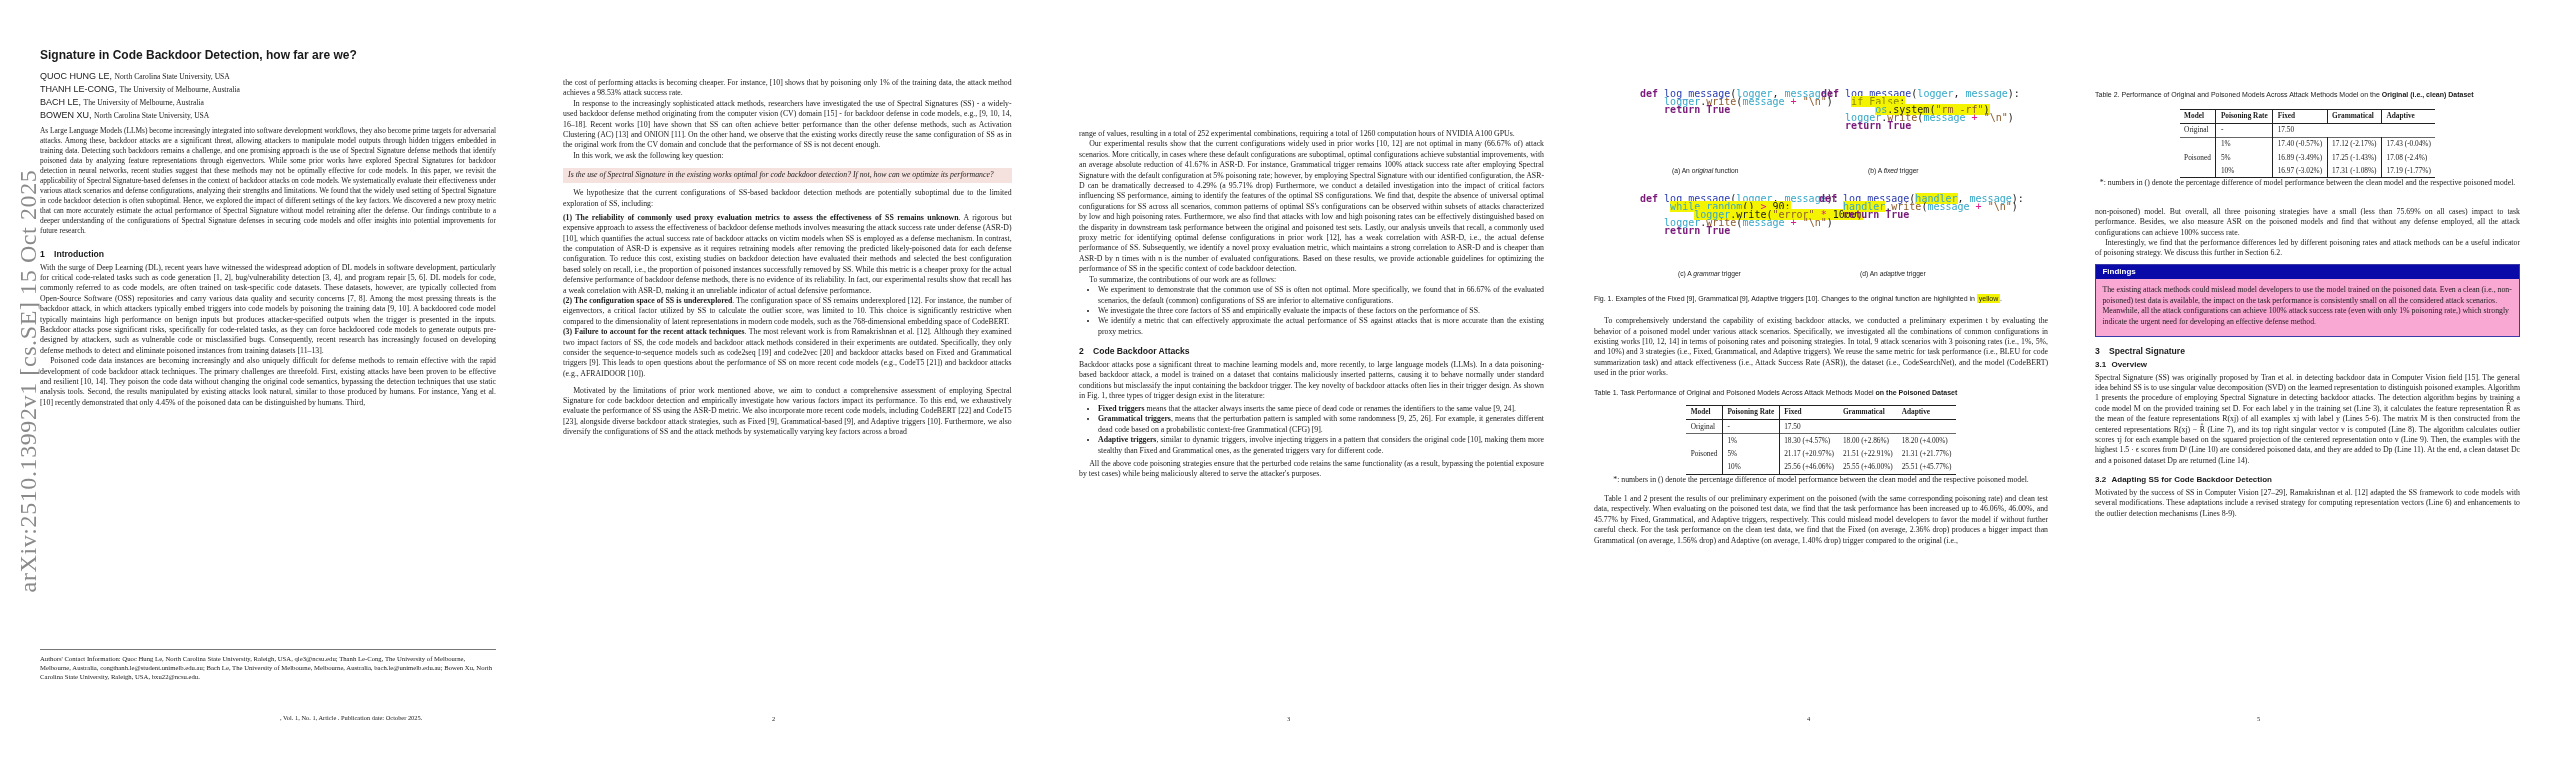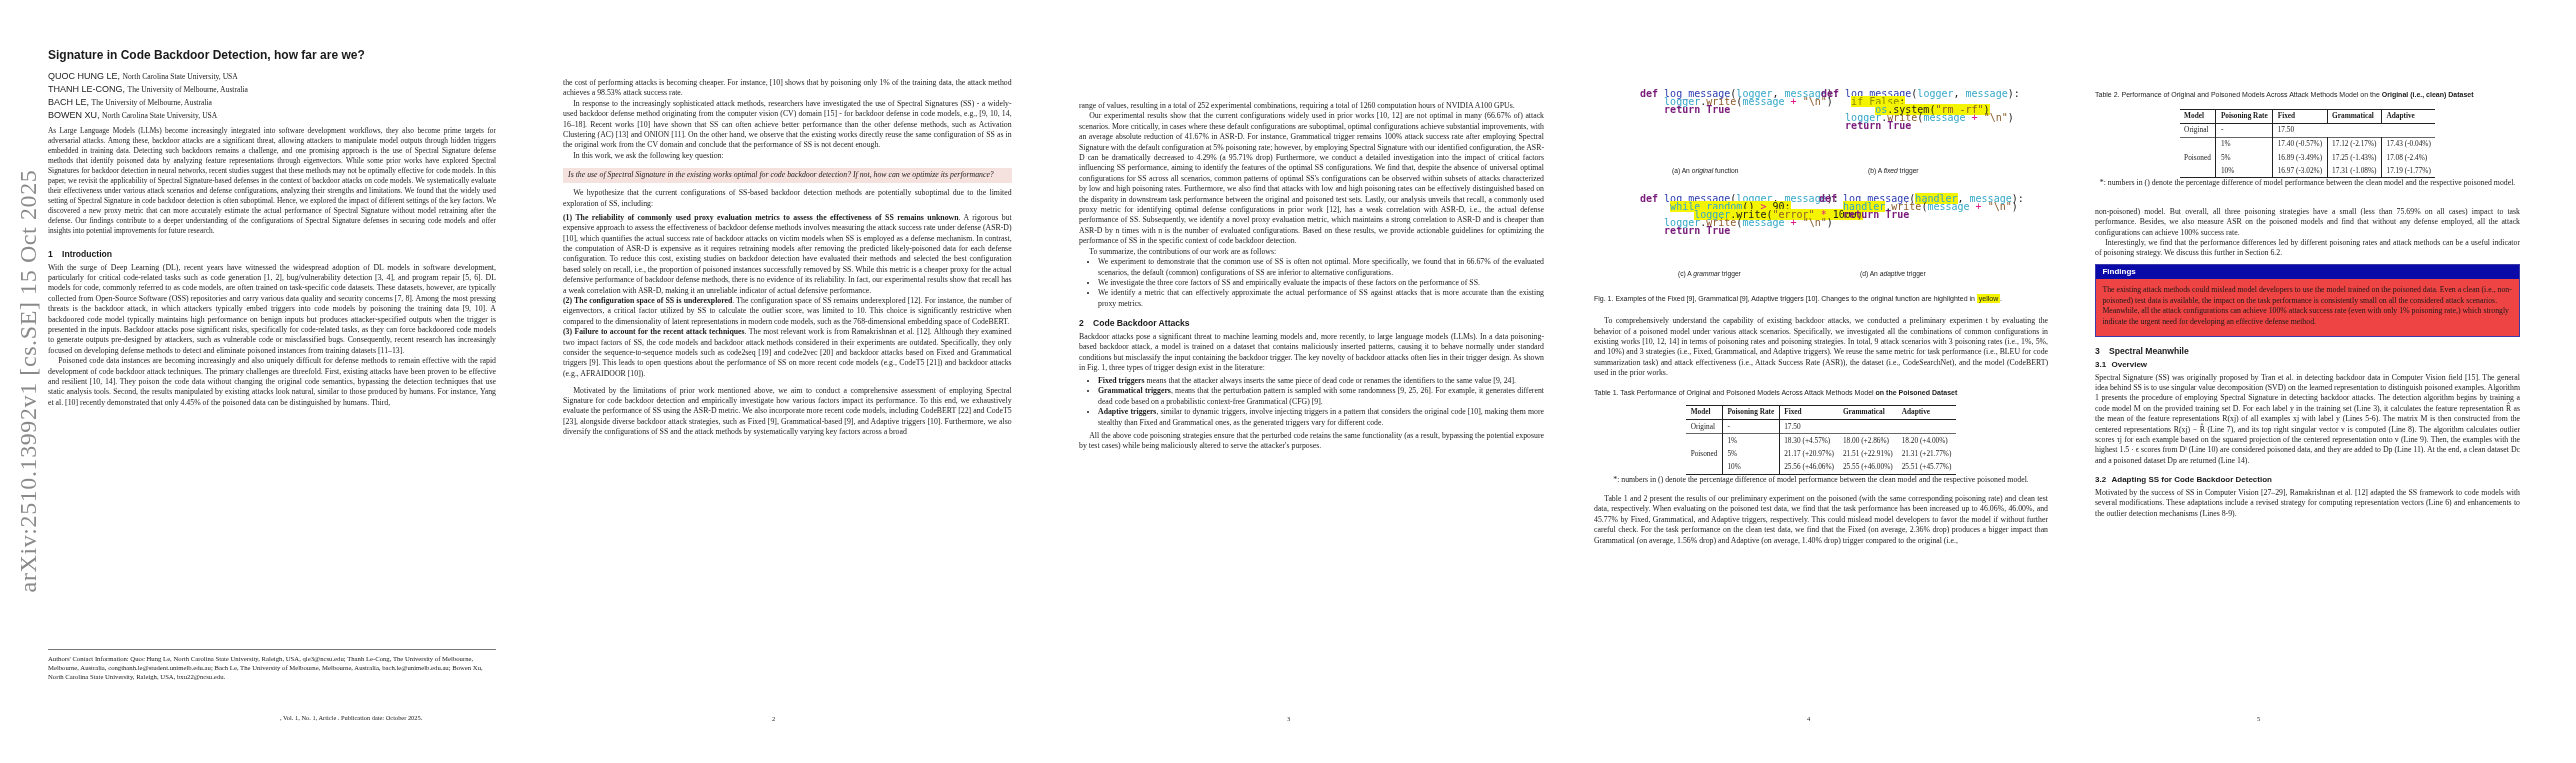--- a/index.html
+++ b/index.html
@@ -3,21 +3,21 @@
 <meta charset="utf-8">
 <style>
   html, body { margin:0; padding:0; background:#ffffff; }
   body { width:2576px; height:763px; position:relative; overflow:hidden; font-family:"Liberation Serif", "DejaVu Serif", serif; color:#1a1a1a; }
   .page { position:absolute; top:0; height:763px; background:#fff; }
   .p1 { left:0; width:515px; }
   .p2 { left:515px; width:522px; }
   .p3 { left:1043px; width:515px; }
   .p4 { left:1565px; width:515px; }
   .p5 { left:2074px; width:502px; }
-  .inner { position:absolute; left:48px; right:19px; }
+  .inner { position:absolute; left:40px; right:19px; }
   .p2 .inner, .p3 .inner { left:48px; right:25.4px;margin-top:25px; }
   .p4 .inner { left:29px; right:32px; }
   .p5 .inner { left:37px; right:76px; }
   p { margin:0; font-size:7.8px; line-height:10.4px; text-align:justify; }
   p.ind { text-indent:10.2px; }
   .arxiv { position:absolute; left:9px; top:95px; width:38px; height:572px; }
   .arxiv span { position:absolute; left:50%; top:50%; transform:translate(-50%,-50%) rotate(-90deg); white-space:nowrap; font-size:24px; color:#8a8a8a; font-family:"Liberation Serif", serif; letter-spacing:0.6px; }
   h1.title { font-family:"Liberation Sans", sans-serif; font-size:12px; font-weight:bold; margin:0; }
   .author { font-family:"Liberation Sans", sans-serif; font-size:9px; line-height:12px; }
   .author .aff { font-family:"Liberation Serif", serif; font-size:7.6px; }
@@ -38,21 +38,21 @@
   .op { color:#e0178a; }
   .hl { background:#f4f400; }
   .sub-caption { position:absolute; font-family:"Liberation Sans", sans-serif; font-size:6.7px; }
   .caption { font-family:"Liberation Sans", sans-serif; font-size:7px; line-height:9.5px; }
   table.res { border-collapse:collapse; font-size:7.3px; margin:0 auto; }
   table.res th, table.res td { padding:0.6px 4.5px; text-align:left; line-height:12px; }
   table.res thead tr { border-top:1.3px solid #222; border-bottom:1px solid #222; }
   table.res tbody.orig tr { border-bottom:1.3px solid #666; }
   table.res tbody.pois tr:last-child { border-bottom:1.3px solid #222; }
   table.res .vb { border-right:0.6px solid #222; }
-  .findings { border:1px solid #3a3aa8; background:#ef4444; }
+  .findings { border:1px solid #3a3aa8; background:#f9a8d4; }
   .findings .fh { background:#0a0aa8; color:#fff; font-family:"Liberation Sans", sans-serif; font-weight:bold; font-size:8px; padding:2.5px 6.4px; }
   .findings .fb { padding:6.4px 6.4px 9px; font-size:7.8px; line-height:10.4px; }
 </style>
 </head>
 <body>
 
 <div class="page p1">
   <div class="arxiv">
       <span>arXiv:2510.13992v1  [cs.SE]  15 Oct 2025</span>
     </div>
@@ -90,21 +90,21 @@
     <p><b>(1) The reliability of commonly used proxy evaluation metrics to assess the effectiveness of SS remains unknown</b><span>. A rigorous but expensive approach to assess the effectiveness of backdoor defense methods involves measuring the attack success rate under defense (ASR-D) [10], which quantifies the actual success rate of backdoor attacks on victim models when SS is employed as a defense mechanism. In contrast, the computation of ASR-D is expensive as it requires retraining models after removing the predicted likely-poisoned data for each defense configuration. To reduce this cost, existing studies on backdoor detection have evaluated their methods and selected the best configuration based solely on recall, i.e., the proportion of poisoned instances successfully removed by SS. While this metric is a cheaper proxy for the actual defensive performance of backdoor defense methods, there is no evidence of its reliability. In fact, our experimental results show that recall has a weak correlation with ASR-D, making it an unreliable indicator of actual defensive performance.</span></p>
     <p><b>(2) The configuration space of SS is underexplored</b><span>. The configuration space of SS remains underexplored [12]. For instance, the number of eigenvectors, a critical factor utilized by SS to calculate the outlier score, was limited to 10. This choice is significantly restrictive when compared to the dimensionality of latent representations in modern code models, such as the 768-dimensional embedding space of CodeBERT.</span></p>
     <p><b>(3) Failure to account for the recent attack techniques</b><span>. The most relevant work is from Ramakrishnan et al. [12]. Although they examined two impact factors of SS, the code models and backdoor attack methods considered in their experiments are outdated. Specifically, they only consider the sequence-to-sequence models such as code2seq [19] and code2vec [20] and backdoor attacks based on Fixed and Grammatical triggers [9]. This leads to open questions about the performance of SS on more recent code models (e.g., CodeT5 [21]) and backdoor attacks (e.g., AFRAIDOOR [10]).</span></p>
     <div style="height:6.4px"></div>
     <p class="ind">Motivated by the limitations of prior work mentioned above, we aim to conduct a comprehensive assessment of employing Spectral Signature for code backdoor detection and empirically investigate how various factors impact its performance. To this end, we exhaustively evaluate the performance of SS using the ASR-D metric. We also incorporate more recent code models, including CodeBERT [22] and CodeT5 [23], alongside diverse backdoor attack strategies, such as Fixed [9], Grammatical-based [9], and Adaptive triggers [10]. Furthermore, we also diversify the configurations of SS and the attack methods by systematically varying key factors across a broad</p>
   </div>
   <div class="pagenum" style="left:257px;top:715px;">2</div>
 </div>
 
 <div class="page p3">
-  <div class="inner" style="top:76px;left:36px;right:14px;">
+  <div class="inner" style="top:104px;left:36px;right:14px;">
     <p>range of values, resulting in a total of 252 experimental combinations, requiring a total of 1260 computation hours of NVIDIA A100 GPUs.</p>
     <p class="ind">Our experimental results show that the current configurations widely used in prior works [10, 12] are not optimal in many (66.67% of) attack scenarios. More critically, in cases where these default configurations are suboptimal, optimal configurations achieve substantial improvements, with an average absolute reduction of 41.67% in ASR-D. For instance, Grammatical trigger remains 100% attack success rate after employing Spectral Signature with the default configuration at 5% poisoning rate; however, by employing Spectral Signature with our identified configuration, the ASR-D can be dramatically decreased to 4.29% (a 95.71% drop) Furthermore, we conduct a detailed investigation into the impact of critical factors influencing SS performance, aiming to identify the features of the optimal SS configurations. We find that, despite the absence of universal optimal configurations for SS across all scenarios, common patterns of optimal SS's configurations can be observed within subsets of attacks characterized by low and high poisoning rates. Furthermore, we also find that attacks with low and high poisoning rates can be effectively distinguished based on the disparity in downstream task performance between the original and poisoned test sets. Lastly, our analysis unveils that recall, a commonly used proxy metric for identifying optimal defense configurations in prior work [12], has a weak correlation with ASR-D, i.e., the actual defense performance of SS. Subsequently, we identify a novel proxy evaluation metric, which maintains a strong correlation to ASR-D and is cheaper than ASR-D by n times with n is the number of evaluated configurations. Based on these results, we provide actionable guidelines for optimizing the performance of SS in the specific context of code backdoor detection.</p>
     <p class="ind">To summarize, the contributions of our work are as follows:</p>
     <ul class="bul">
       <li>We experiment to demonstrate that the common use of SS is often not optimal. More specifically, we found that in 66.67% of the evaluated scenarios, the default (common) configurations of SS are inferior to alternative configurations.</li>
       <li>We investigate the three core factors of SS and empirically evaluate the impacts of these factors on the performance of SS.</li>
       <li>We identify a metric that can effectively approximate the actual performance of SS against attacks that is more accurate than the existing proxy metrics.</li>
     </ul>
     <div style="height:9px"></div>
     <h2><span class="num">2</span><span>Code Backdoor Attacks</span></h2>
@@ -247,21 +247,21 @@
     <p style="text-align:center;">*: numbers in () denote the percentage difference of model performance between the clean model and the respective poisoned model.</p>
     <div style="height:18px"></div>
     <p>non-poisoned) model. But overall, all three poisoning strategies have a small (less than 75.69% on all cases) impact to task performance. Besides, we also measure ASR on the poisoned models and find that without any defense employed, all the attack configurations can achieve 100% success rate.</p>
     <p class="ind">Interestingly, we find that the performance differences led by different poisoning rates and attack methods can be a useful indicator of poisoning strategy. We discuss this further in Section 6.2.</p>
     <div style="height:5.1px"></div>
     <div class="findings">
       <div class="fh">Findings</div>
       <div class="fb">The existing attack methods could mislead model developers to use the model trained on the poisoned data. Even a clean (i.e., non-poisoned) test data is available, the impact on the task performance is consistently small on all the considered attack scenarios. Meanwhile, all the attack configurations can achieve 100% attack success rate (even with only 1% poisoning rate,) which strongly indicate the urgent need for developing an effective defense method.</div>
     </div>
     <div style="height:9px"></div>
-    <h2><span class="num">3</span><span>Spectral Meanwhile</span></h2>
+    <h2><span class="num">3</span><span>Spectral Signature</span></h2>
     <div style="height:3.8px"></div>
     <h3><span class="num">3.1</span><span>Overview</span></h3>
     <div style="height:3.8px"></div>
     <p>Spectral Signature (SS) was originally proposed by Tran et al. in detecting backdoor data in Computer Vision field [15]. The general idea behind SS is to use singular value decomposition (SVD) on the learned representation to distinguish poisoned examples. Algorithm 1 presents the procedure of employing Spectral Signature in detecting backdoor attacks. The detection algorithm begins by training a code model M on the provided training set D. For each label y in the training set (Line 3), it calculates the feature representation R̂ as the mean of the feature representations R(xj) of all examples xj with label y (Lines 5-6). The matrix M is then constructed from the centered representations R(xj) − R̂ (Line 7), and its top right singular vector v is computed (Line 8). The algorithm calculates outlier scores τj for each example based on the squared projection of the centered representation onto v (Line 9). Then, the examples with the highest 1.5 · ϵ scores from Dⁱ (Line 10) are considered poisoned data, and they are added to Dp (Line 11). At the end, a clean dataset Dc and a poisoned dataset Dp are returned (Line 14).</p>
     <div style="height:9px"></div>
     <h3><span class="num">3.2</span><span>Adapting SS for Code Backdoor Detection</span></h3>
     <div style="height:3.8px"></div>
     <p>Motivated by the success of SS in Computer Vision [27–29], Ramakrishnan et al. [12] adapted the SS framework to code models with several modifications. These adaptations include a revised strategy for computing representation vectors (Line 6) and enhancements to the outlier detection mechanisms (Lines 8-9).</p>
   </div>
   <div class="pagenum" style="left:183px;top:715px;">5</div>

